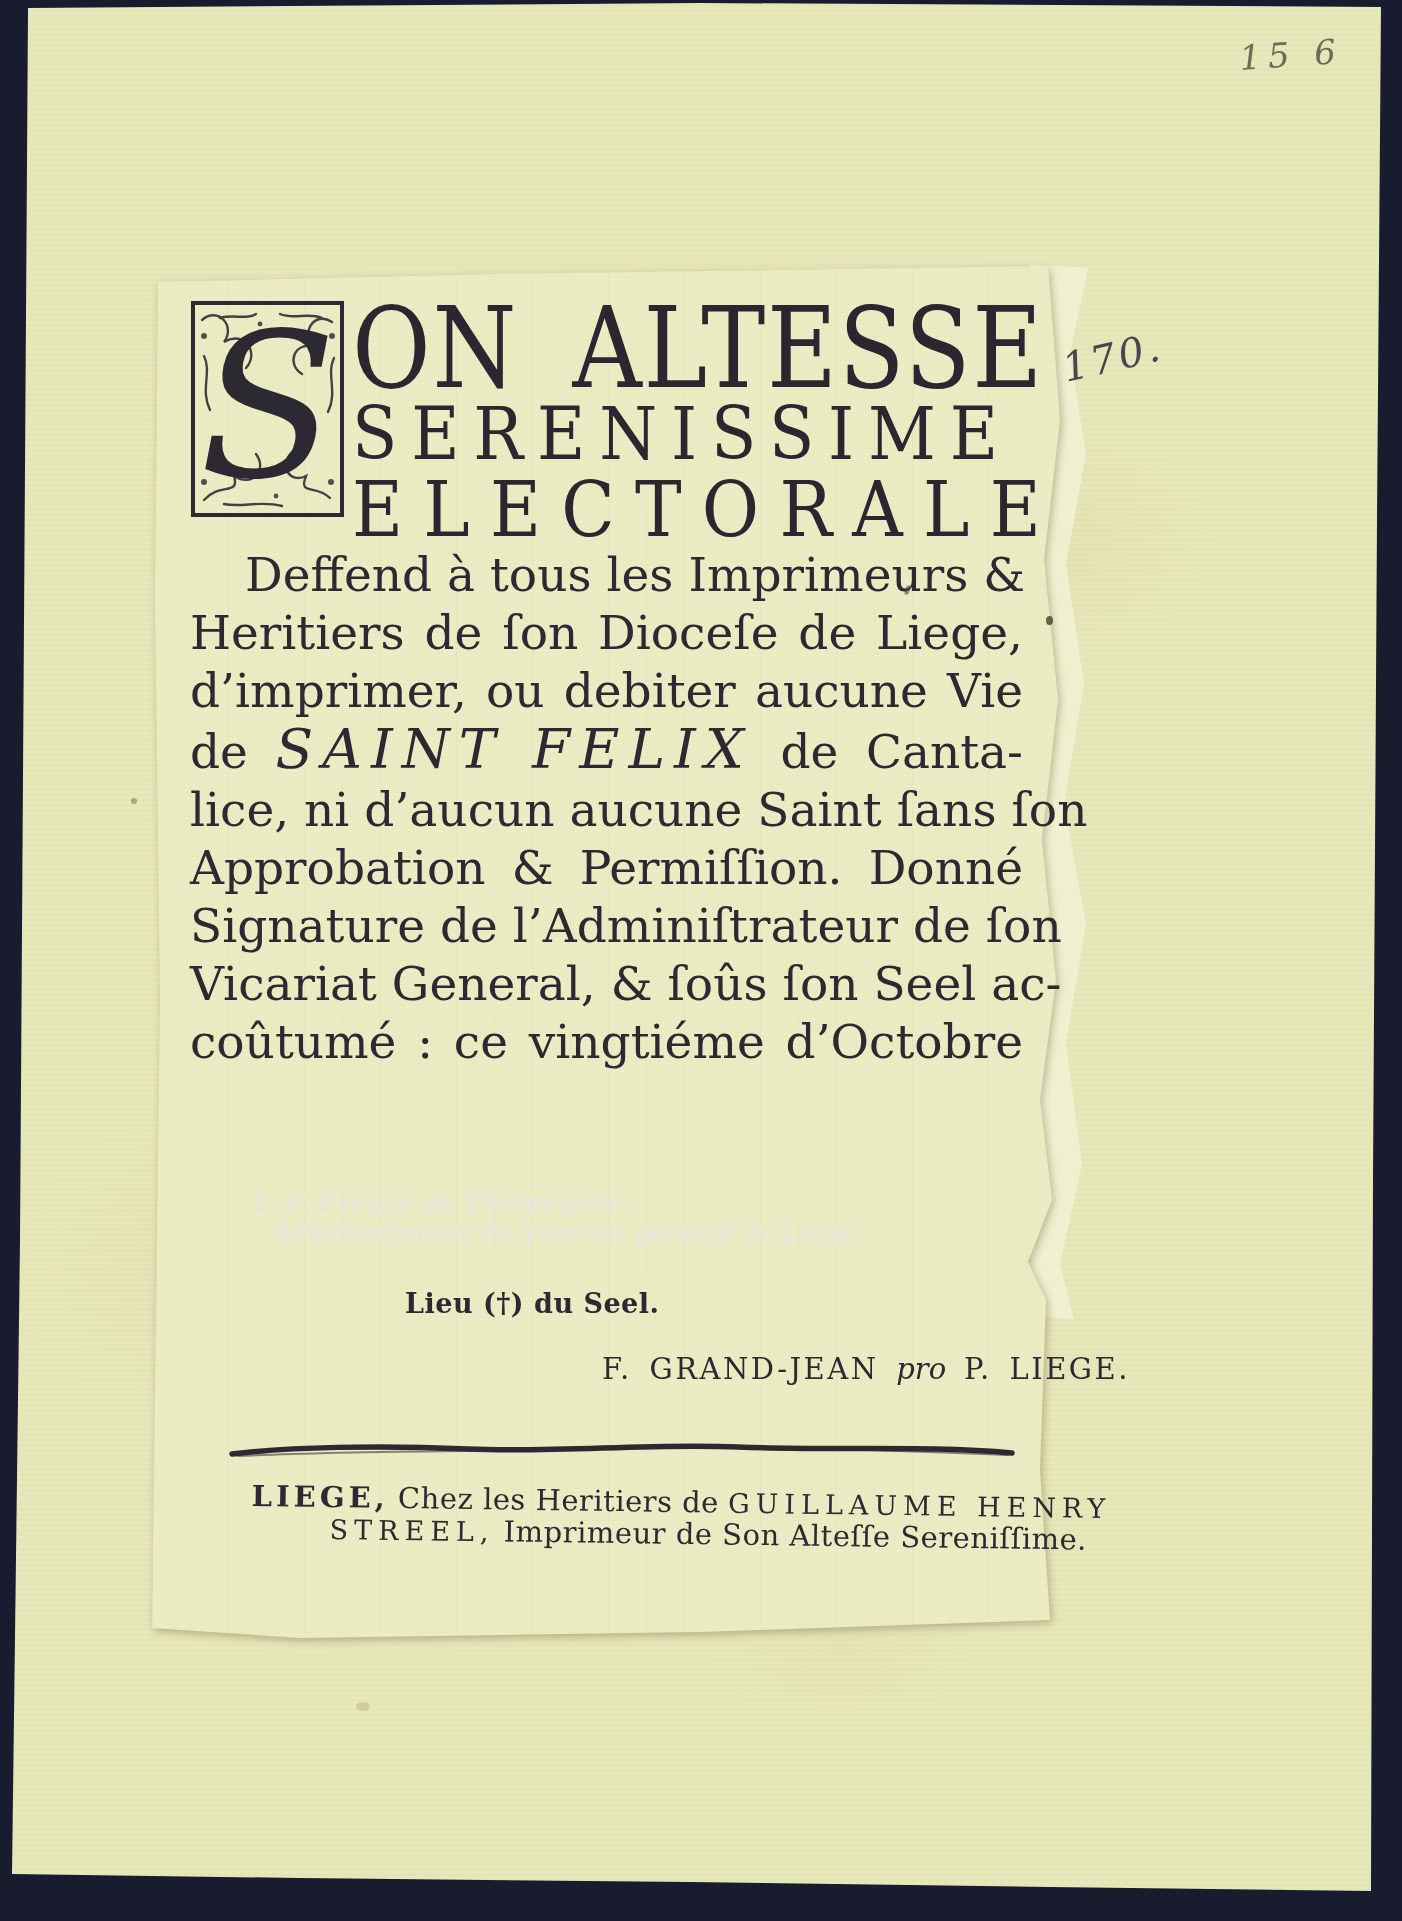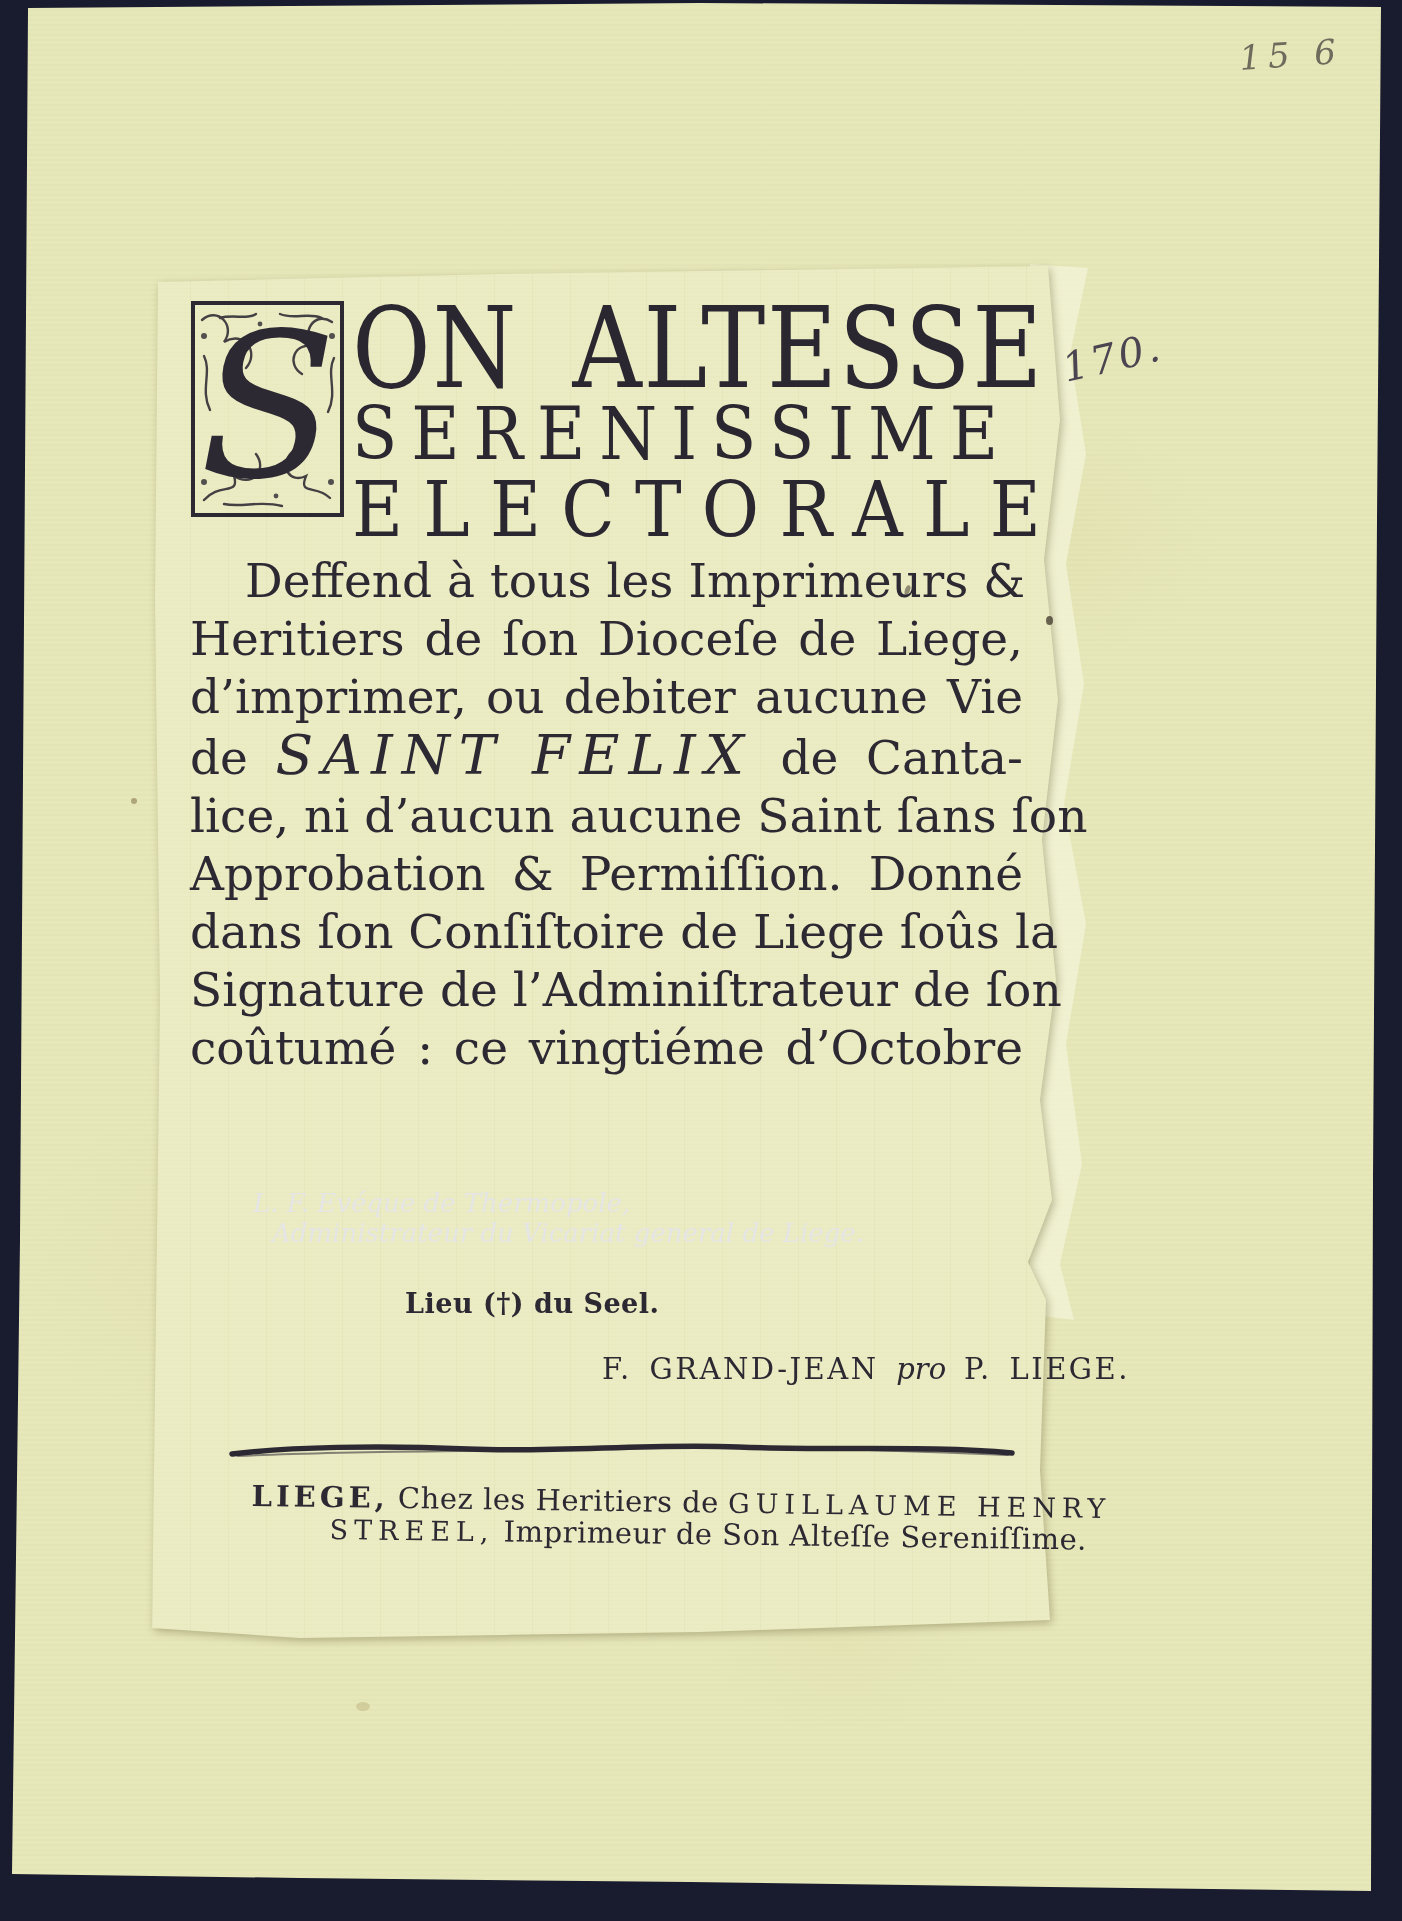--- a/index.html
+++ b/index.html
@@ -39,21 +39,21 @@
   
   .h-line{position:absolute;white-space:nowrap;color:#2b2731;transform-origin:left top;}
   .h1{left:352px;top:292px;font-size:113px;line-height:1;letter-spacing:2px;word-spacing:26px;transform:scaleX(.85);}
   .h2{left:352px;top:398px;font-size:72px;line-height:1;letter-spacing:15px;transform:scaleX(.92);}
   .h3{left:352px;top:472px;font-size:76px;line-height:1;letter-spacing:22px;transform:scaleX(.92);}
 
   
   .body-block{position:absolute;left:190px;top:546px;width:833px;}
   .bl{white-space:nowrap;font-size:47px;line-height:58px;color:#2d2933;
       text-align:justify;text-align-last:justify;}
-  .bl.first{padding-left:55px;margin-top:6px;}
+  .bl.first{padding-left:55px;}
   .bl.last{text-align-last:left;font-size:46px;letter-spacing:4px;}
   .caps-name{font-size:55px;letter-spacing:9px;font-style:italic;}
 
   .sig{position:absolute;font-style:italic;font-size:26px;color:#e5e5e5;white-space:nowrap;text-align:right;}
   .sig1{left:253px;top:1188px;}
   .sig2{left:272px;top:1218px;}
 
   .seal-line{position:absolute;left:405px;top:1288px;font-size:27px;font-weight:bold;letter-spacing:.5px;color:#2d2933;white-space:nowrap;}
 
   .countersign{position:absolute;left:602px;top:1352px;font-size:29px;letter-spacing:2.5px;word-spacing:6px;color:#2d2933;white-space:nowrap;}
@@ -123,22 +123,22 @@
   <div class="h-line h2">SERENISSIME</div>
   <div class="h-line h3">ELECTORALE</div>
 
   <div class="body-block">
     <div class="bl first">Deffend à tous les Imprimeurs &amp;</div>
     <div class="bl">Heritiers de ſon Dioceſe de Liege,</div>
     <div class="bl">d’imprimer, ou debiter aucune Vie</div>
     <div class="bl"><span>de</span> <span class="caps-name">SAINT</span> <span class="caps-name">FELIX</span> <span>de Canta-</span></div>
     <div class="bl">lice, ni d’aucun aucune Saint ſans ſon</div>
     <div class="bl">Approbation &amp; Permiſſion. Donné</div>
-    <div class="bl">dans ſon Conſiſtoire de Liege ſoûs la</div>
     <div class="bl">Signature de l’Adminiſtrateur de ſon</div>
+    <div class="bl">Vicariat General, &amp; ſoûs ſon Seel ac-</div>
     <div class="bl">coûtumé : ce vingtiéme d’Octobre</div>
   </div>
 
   <div class="sig sig1">L. F. Evéque de Thermopole,</div>
   <div class="sig sig2">Administrateur du Vicariat general de Liege.</div>
 
   <div class="seal-line">Lieu (†) du Seel.</div>
 
   <div class="countersign"><span>F. GRAND-JEAN</span> <span class="pro">pro</span> <span>P. LIEGE.</span></div>
 

